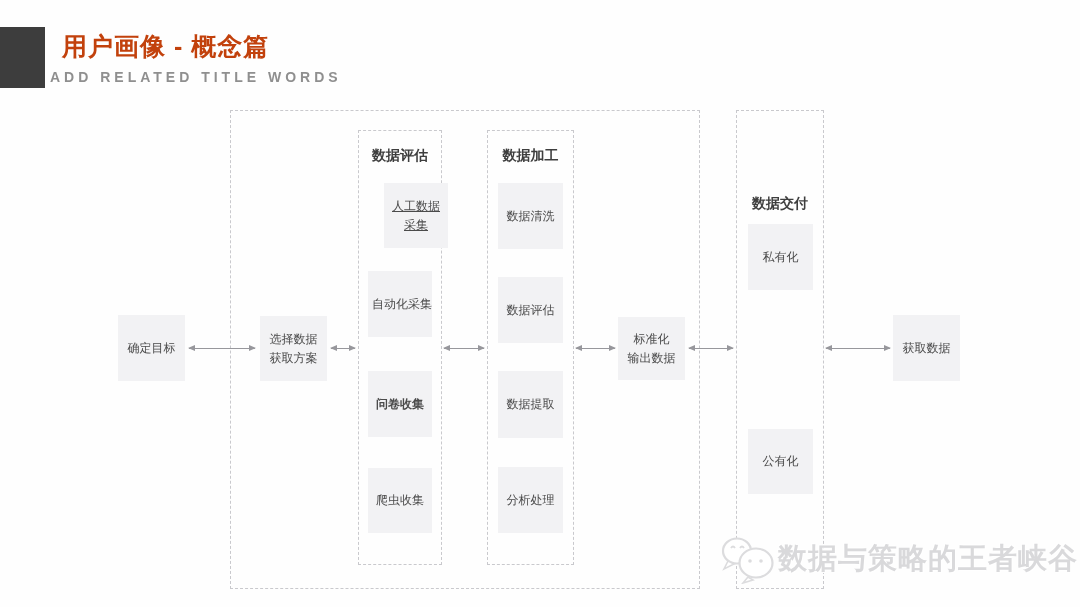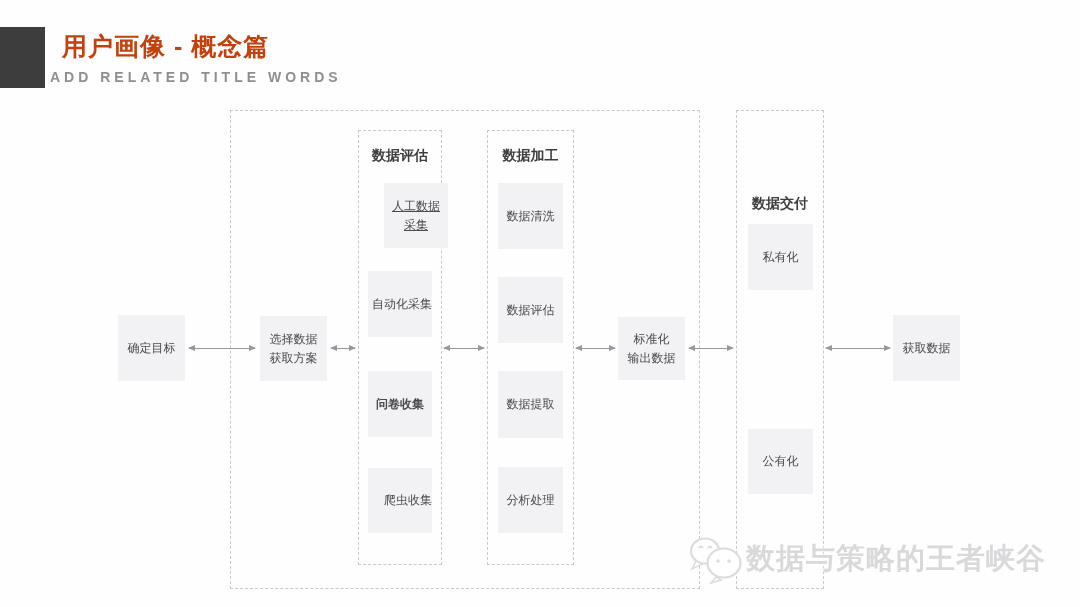--- a/index.html
+++ b/index.html
@@ -29,21 +29,21 @@
   }
 
   
   .arrow{position:absolute;height:1px;background:#97979c;}
   .arrow::before,.arrow::after{content:"";position:absolute;top:-3px;width:0;height:0;
     border-top:3.5px solid transparent;border-bottom:3.5px solid transparent;}
   .arrow::before{left:-1px;border-right:7px solid #97979c;}
   .arrow::after{right:-1px;border-left:7px solid #97979c;}
 
   
-  .watermark{position:absolute;left:688px;top:534px;display:flex;align-items:center;z-index:5;}
+  .watermark{position:absolute;left:720px;top:534px;display:flex;align-items:center;z-index:5;}
   .wm-icon{width:56px;height:50px;}
   .wm-text{
     font-size:29px;font-weight:bold;color:#d9d9db;letter-spacing:1px;margin-left:2px;
     text-shadow:1px 1px 0 #ffffff,-1px -1px 0 rgba(255,255,255,.9);
   }
 </style>
 </head>
 <body>
 
 <div class="stage">
@@ -77,21 +77,21 @@
     <div class="box" style="left:25px;top:52px;width:64px;height:65px;text-decoration:underline;">
       <div>人工数据</div>
       <div>采集</div>
     </div>
     <div class="box" style="left:9px;top:140px;width:64px;height:66px;align-items:flex-end;">
       <div>自动化采集</div>
     </div>
     <div class="box" style="left:9px;top:240px;width:64px;height:66px;font-weight:bold;">
       <div>问卷收集</div>
     </div>
-    <div class="box" style="left:9px;top:337px;width:64px;height:65px;align-items:flex-end;">
+    <div class="box" style="left:9px;top:337px;width:64px;height:65px;">
       <div>爬虫收集</div>
     </div>
   </div>
 
   <div class="col" style="left:487px;top:130px;width:85px;height:433px;">
     <div class="col-title" style="top:16px;">数据加工</div>
     <div class="box" style="left:10px;top:52px;width:65px;height:66px;">
       <div>数据清洗</div>
     </div>
     <div class="box" style="left:10px;top:146px;width:65px;height:66px;">

